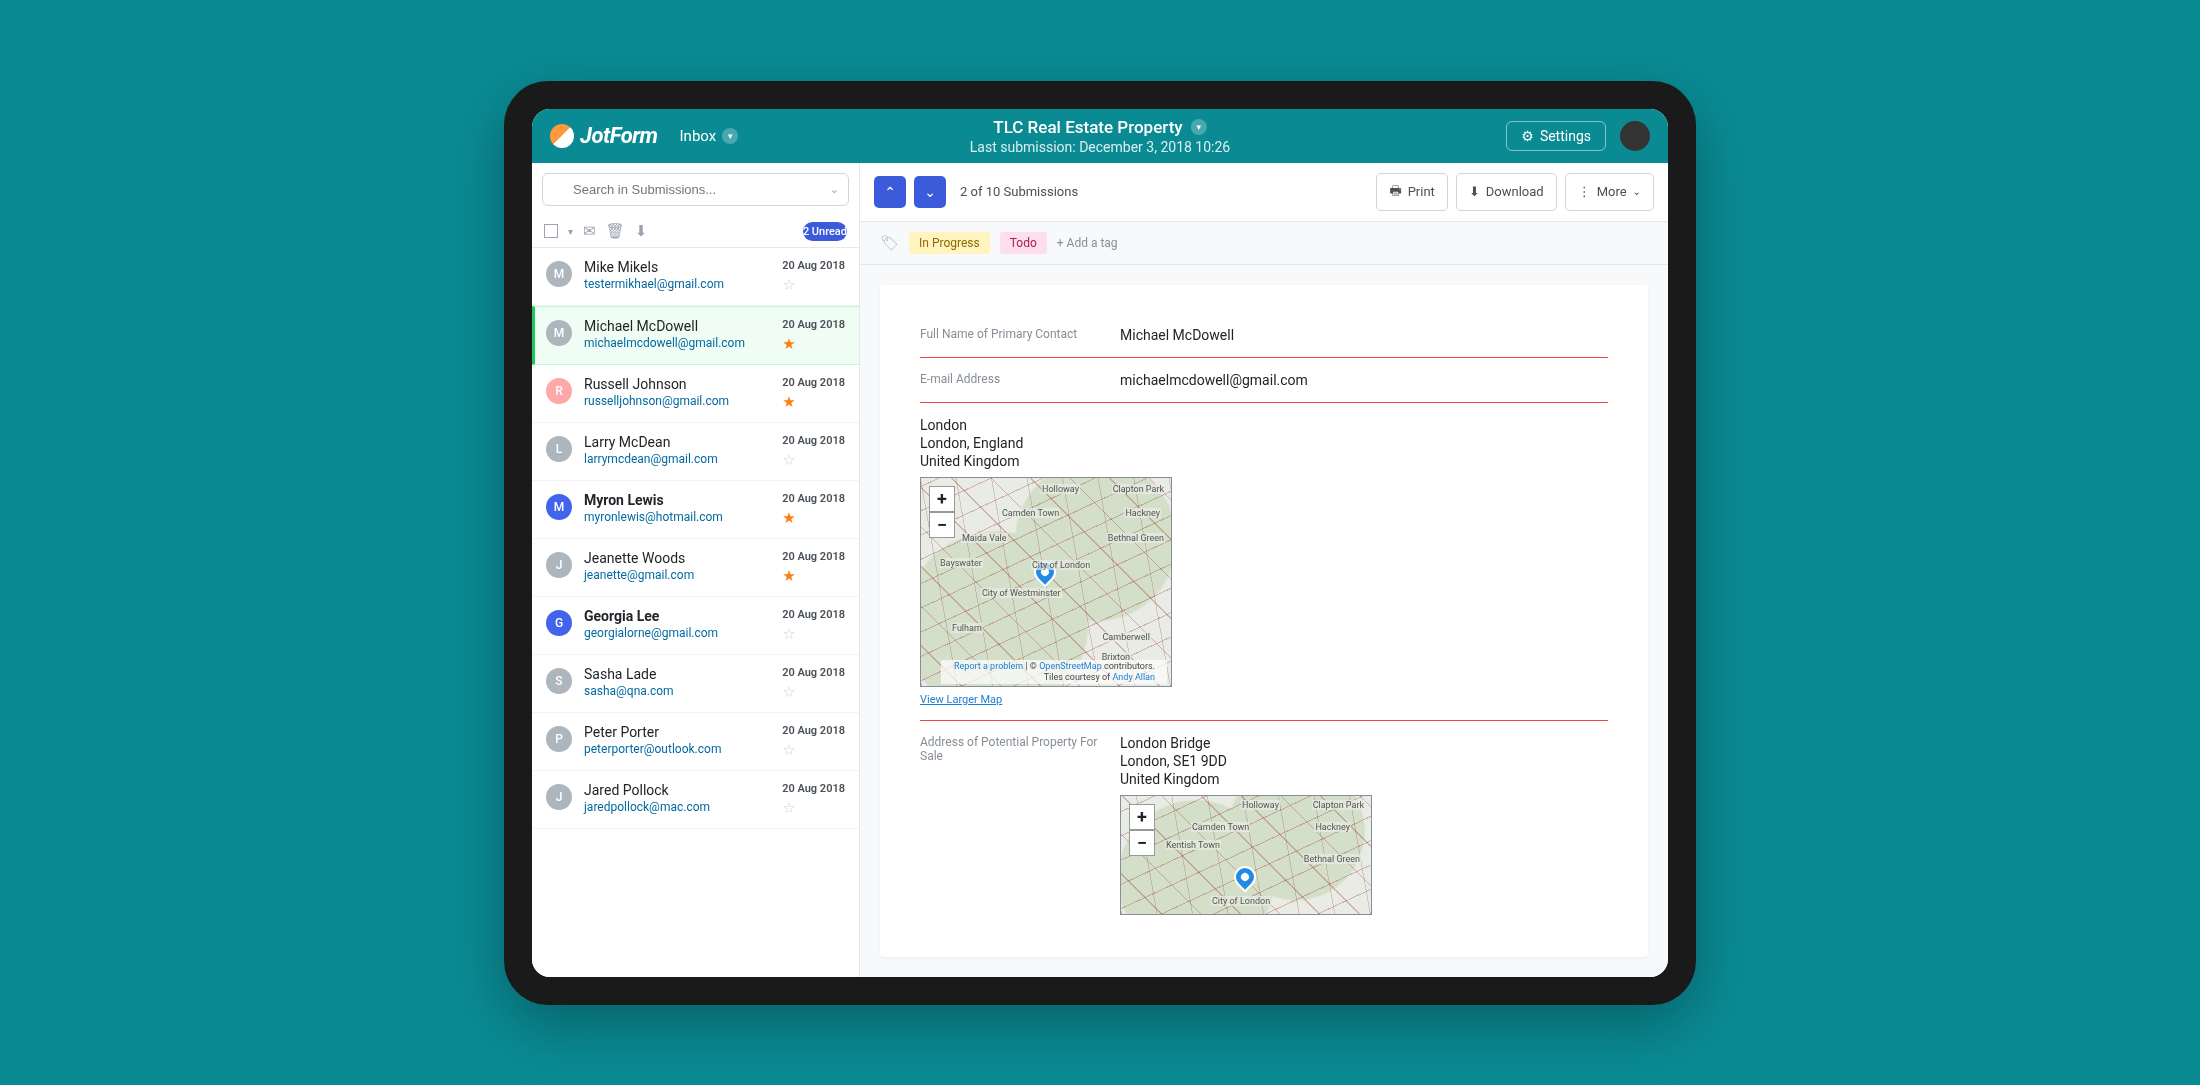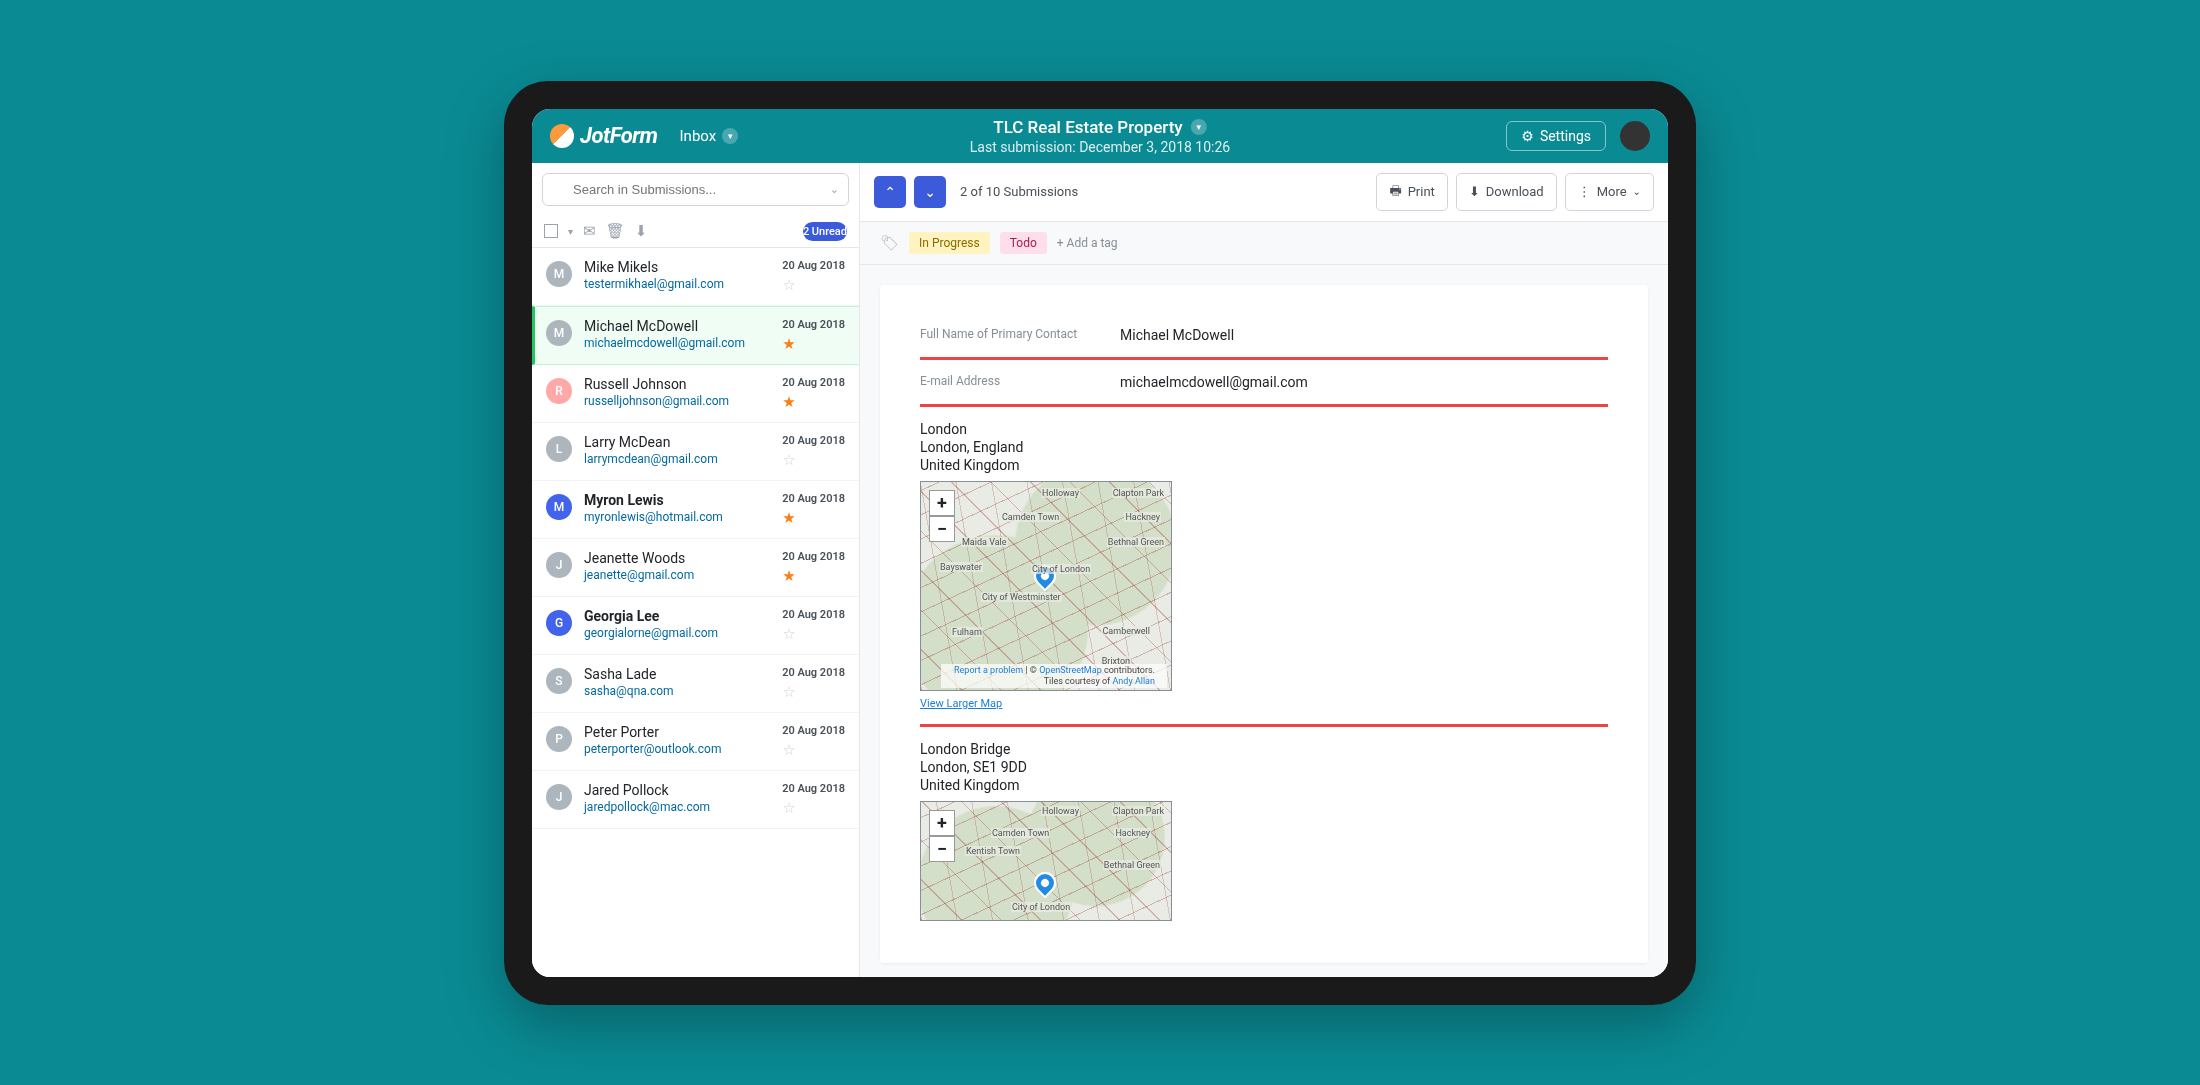--- a/index.html
+++ b/index.html
@@ -176,21 +176,21 @@
 }
 .tag { padding: 4px 10px; border-radius: 3px; font-size: 12px; }
 .tag.inprogress { background: #fff3bf; color: #8a6d00; }
 .tag.todo { background: #ffdeeb; color: #a61e4d; }
 .addtag { font-size: 12px; color: #868e96; cursor: pointer;}
 .tag-icon { color: #adb5bd; font-size: 15px; }
 
 .detail-scroll { flex: 1; overflow-y: auto; padding: 20px;}
 .detail-card { background: #fff; border-radius: 4px; padding: 28px 40px; box-shadow: 0 1px 3px rgba(0,0,0,0.06);}
 .field-row {
-  display: flex; padding: 14px 0; border-bottom: 3px solid #ef4444; gap: 20px;
+  display: flex; padding: 14px 0; border-bottom: 1px solid #ef4444; gap: 20px;
 }
 .field-row:last-child { border-bottom: none; }
 .field-label { width: 180px; font-size: 12px; color: #868e96; flex-shrink: 0;}
 .field-value { font-size: 14px; color: #212529; flex: 1;}
 .addr-lines div { margin-bottom: 2px; }
 .map-box {
   width: 252px; height: 210px; border: 1px solid #868e96; margin-top: 8px;
   position: relative; background: #e8ece4;
   background-image:
     repeating-linear-gradient(45deg, rgba(139,0,0,0.25) 0 1px, transparent 1px 28px),
@@ -436,32 +436,33 @@
                   <span class="map-label" style="top:6px;left:120px">Holloway</span>
                   <span class="map-label" style="top:6px;right:6px">Clapton Park</span>
                   <span class="map-label" style="top:30px;left:80px">Camden Town</span>
                   <span class="map-label" style="top:30px;right:10px">Hackney</span>
                   <span class="map-label" style="top:55px;left:40px">Maida Vale</span>
                   <span class="map-label" style="top:55px;right:6px">Bethnal Green</span>
                   <span class="map-label" style="top:80px;left:18px">Bayswater</span>
                   <span class="map-label" style="top:82px;left:110px">City of London</span>
                   <span class="map-label" style="top:110px;left:60px">City of Westminster</span>
                   <span class="map-label" style="top:145px;left:30px">Fulham</span>
-                  <span class="map-label" style="top:144px;right:20px">Camberwell</span>
+                  <span class="map-label" style="top:154px;right:20px">Camberwell</span>
                   <span class="map-label" style="bottom:24px;right:40px">Brixton</span>
                   <div class="map-attr">
                     <a>Report a problem</a> | © <a>OpenStreetMap</a><span> contributors. Tiles courtesy of </span><a>Andy Allan</a>
                   </div>
                 </div>
                 <a class="larger-map">View Larger Map</a>
               </div>
             </div>
 
 
             <div class="field-row">
+              <div class="field-label">Address of Potential Property For Sale</div>
               <div class="field-value">
                 <div class="addr-lines">
                   <div>London Bridge</div>
                   <div>London, SE1 9DD</div>
                   <div>United Kingdom</div>
                 </div>
                 <div class="map-box short">
                   <div class="map-zoom">
                     <div>+</div>
                     <div>−</div>

